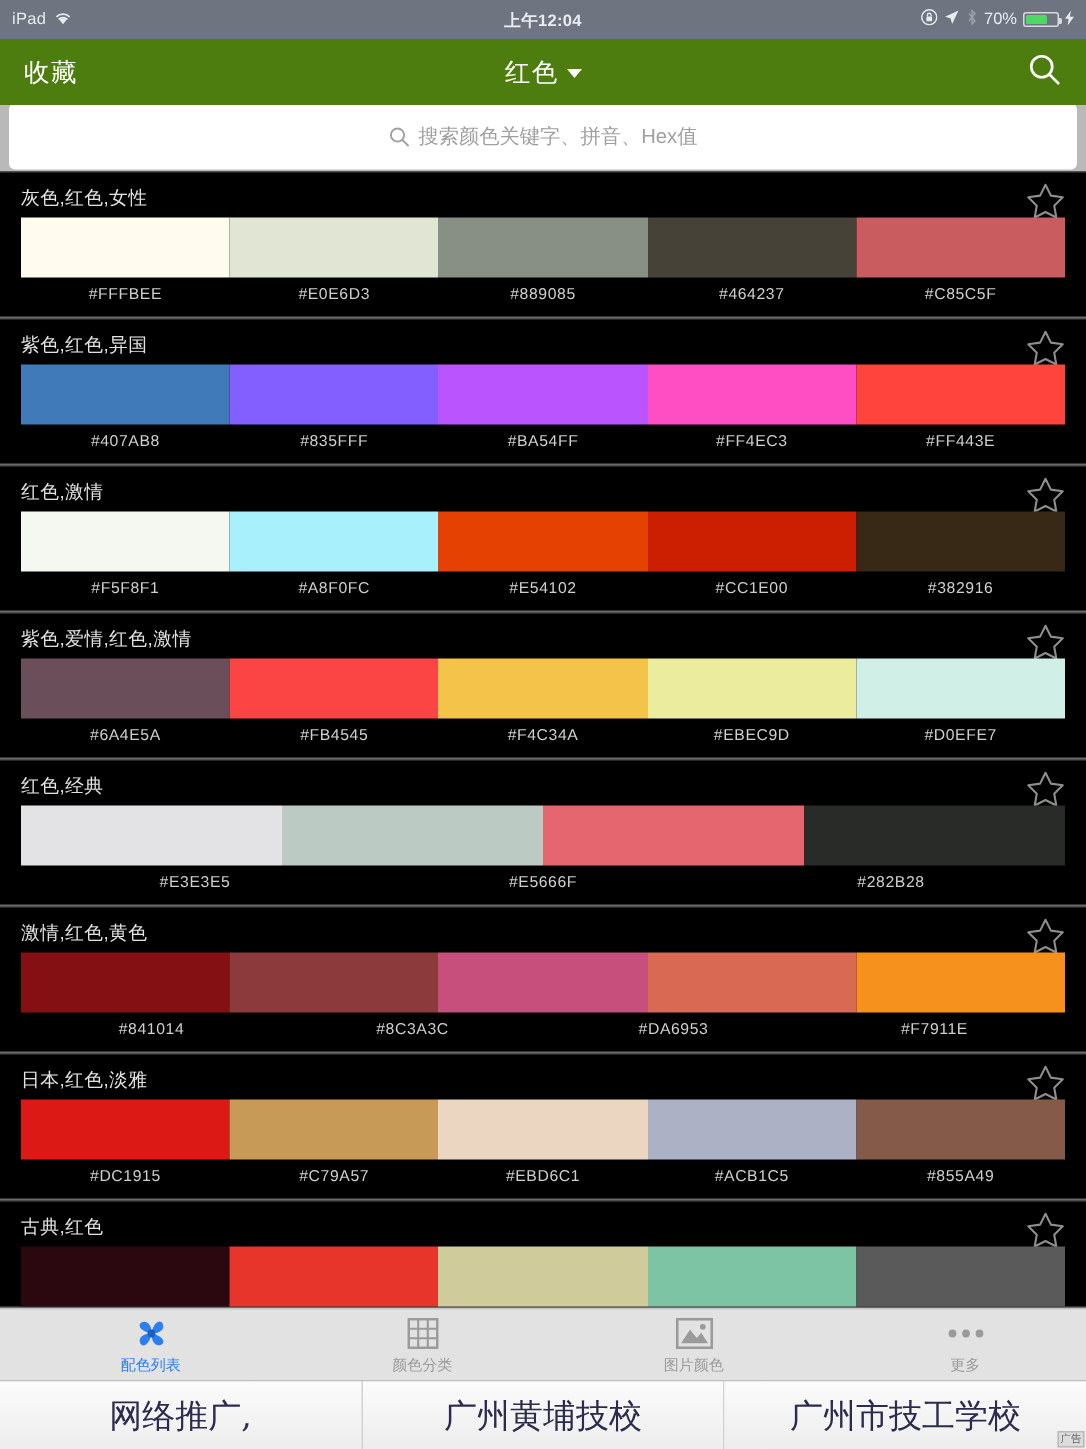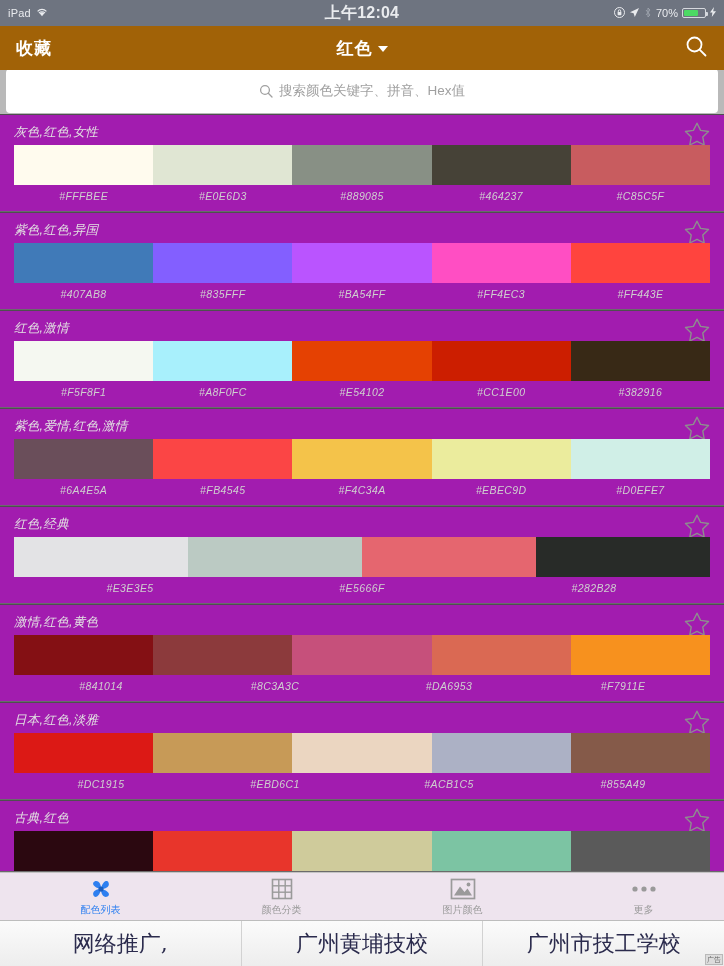--- a/index.html
+++ b/index.html
@@ -17,46 +17,45 @@
     background: #6e7480;
     display: flex; align-items: center;
     padding: 13px 8px;
     color: #e9ebee; font-size: 11px;
     position: relative;
   }
   .sb-left { display: flex; align-items: center; gap: 5px; }
   .sb-device { font-size: 11px; letter-spacing: .2px; }
   .sb-center {
     position: absolute; left: 0; right: 0; text-align: center;
-    font-size: 16px; font-weight: bold; letter-spacing: .2px;
+    font-size: 11px; font-weight: bold; letter-spacing: .2px;
     pointer-events: none;
   }
   .sb-right {
     margin-left: auto; display: flex; align-items: center; gap: 4px;
     font-size: 11px; position: relative; z-index: 2;
   }
   .wifi-ico { display: inline-block; }
   .battery {
     width: 24px; height: 10px; border: 1px solid #d6d9de; border-radius: 2px;
     position: relative; padding: 1px;
   }
   .battery::after {
     content: ""; position: absolute; right: -3px; top: 3px;
     width: 2px; height: 4px; background: #d6d9de; border-radius: 0 1px 1px 0;
   }
   .battery > i { display: block; height: 100%; width: 70%; background: #4cd964; border-radius: 1px; }
 
   
   .navbar {
     height: 44px; flex: 0 0 44px;
-    background: #a16207;
+    background: #4d7c0f;
     display: flex; align-items: center; justify-content: space-between;
     padding: 0 16px;
     position: relative;
-    font-weight: bold;
   }
   .nav-left { font-size: 17px; color: #ffffff; letter-spacing: 1px; }
   .nav-title {
     position: absolute; left: 0; right: 0; text-align: center;
     font-size: 17px; color: #ffffff; letter-spacing: 1px;
     pointer-events: none;
   }
   .nav-title .caret {
     display: inline-block; margin-left: 5px;
     border-left: 5px solid transparent; border-right: 5px solid transparent;
@@ -72,21 +71,21 @@
     padding: 5px 6px 7px 6px;
   }
   .searchfield {
     flex: 1; height: 44px; background: #ffffff; border-radius: 4px;
     display: flex; align-items: center; justify-content: center;
     gap: 6px; color: #a0a0a0; font-size: 13.5px;
   }
   .searchfield .sicon { display: inline-flex; }
 
   
-  .list { flex: 1 1 auto; background: #a21caf; overflow: hidden; position: relative; font-style: italic; }
+  .list { flex: 1 1 auto; background: #000000; overflow: hidden; position: relative; }
   .palette-row {
     position: relative;
     border-bottom: 1px solid #6b6b6b;
     border-top: 1px solid #4f4f4f;
     padding: 0;
   }
   .row-head {
     display: flex; align-items: flex-start; justify-content: space-between;
     padding: 9px 12px 0 14px;
     height: 30px;
@@ -354,20 +353,21 @@
         </div>
         <div class="swatch-strip">
           <div class="swatch" style="background: rgb(220, 25, 21);"></div>
           <div class="swatch" style="background: rgb(199, 154, 87);"></div>
           <div class="swatch" style="background: rgb(235, 214, 193);"></div>
           <div class="swatch" style="background: rgb(172, 177, 197);"></div>
           <div class="swatch" style="background: rgb(133, 90, 73);"></div>
         </div>
         <div class="hex-strip">
           <div class="hex">#DC1915</div>
+          <div class="hex">#C79A57</div>
           <div class="hex">#EBD6C1</div>
           <div class="hex">#ACB1C5</div>
           <div class="hex">#855A49</div>
         </div>
       </div>
       <div class="palette-row">
         <div class="row-head">
           <div class="row-title">古典,红色</div>
           <div class="star"><svg width="30" height="28" viewBox="0 0 30 28">
               <path d="M15 3.2 L18.6 10.4 L26.5 11.5 L20.8 17.1 L22.2 25 L15 21.3 L7.8 25 L9.2 17.1 L3.5 11.5 L11.4 10.4 Z" fill="none" stroke="#8e8e8e" stroke-width="1.4" stroke-linejoin="round"></path>

